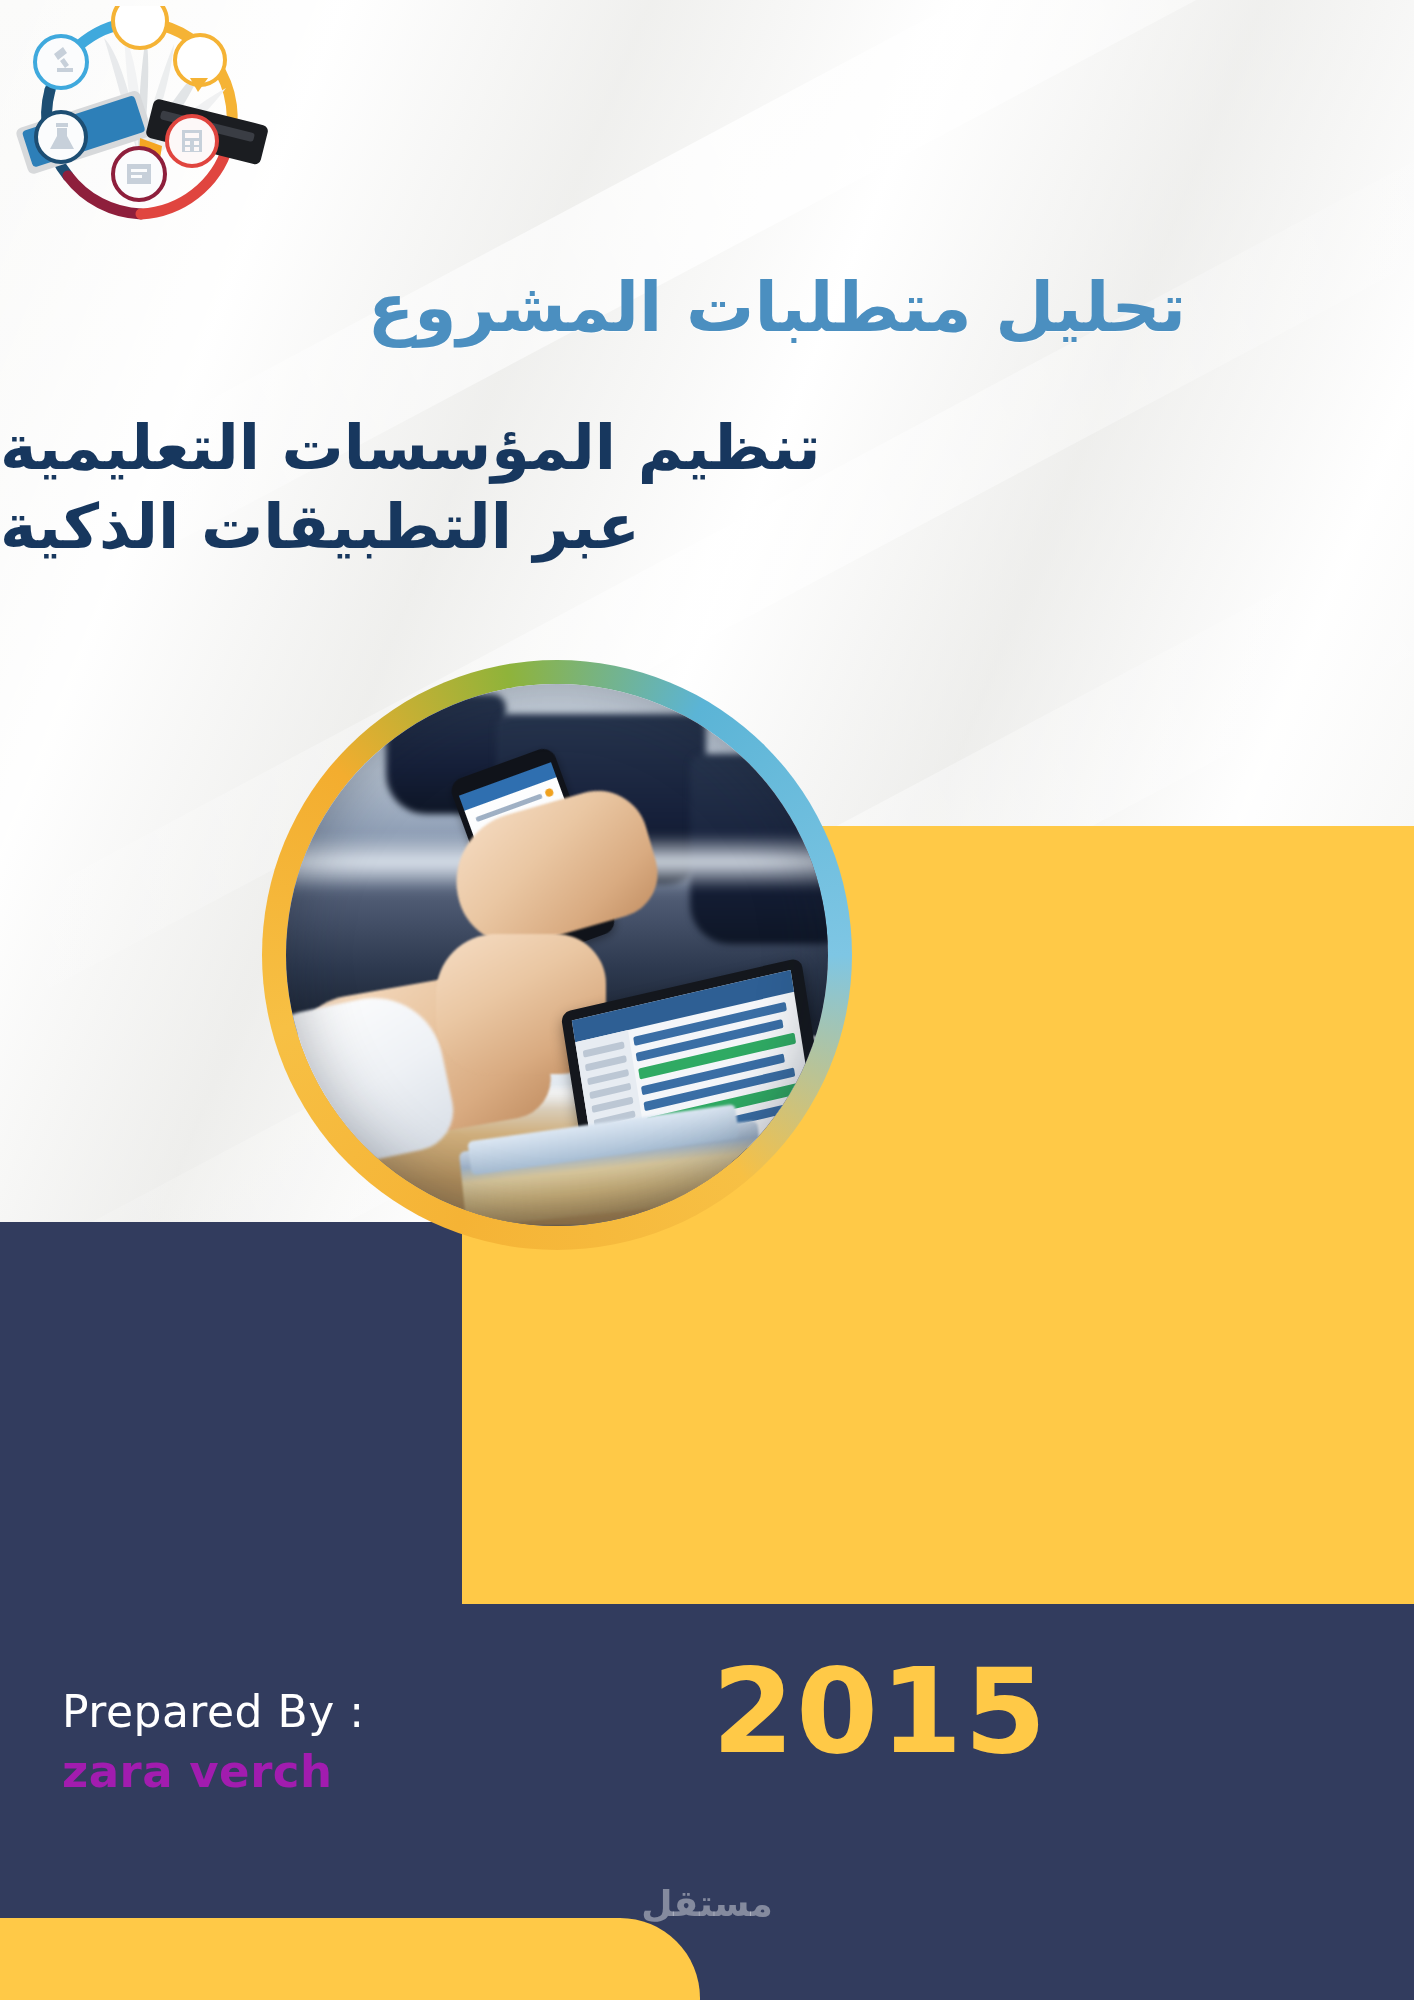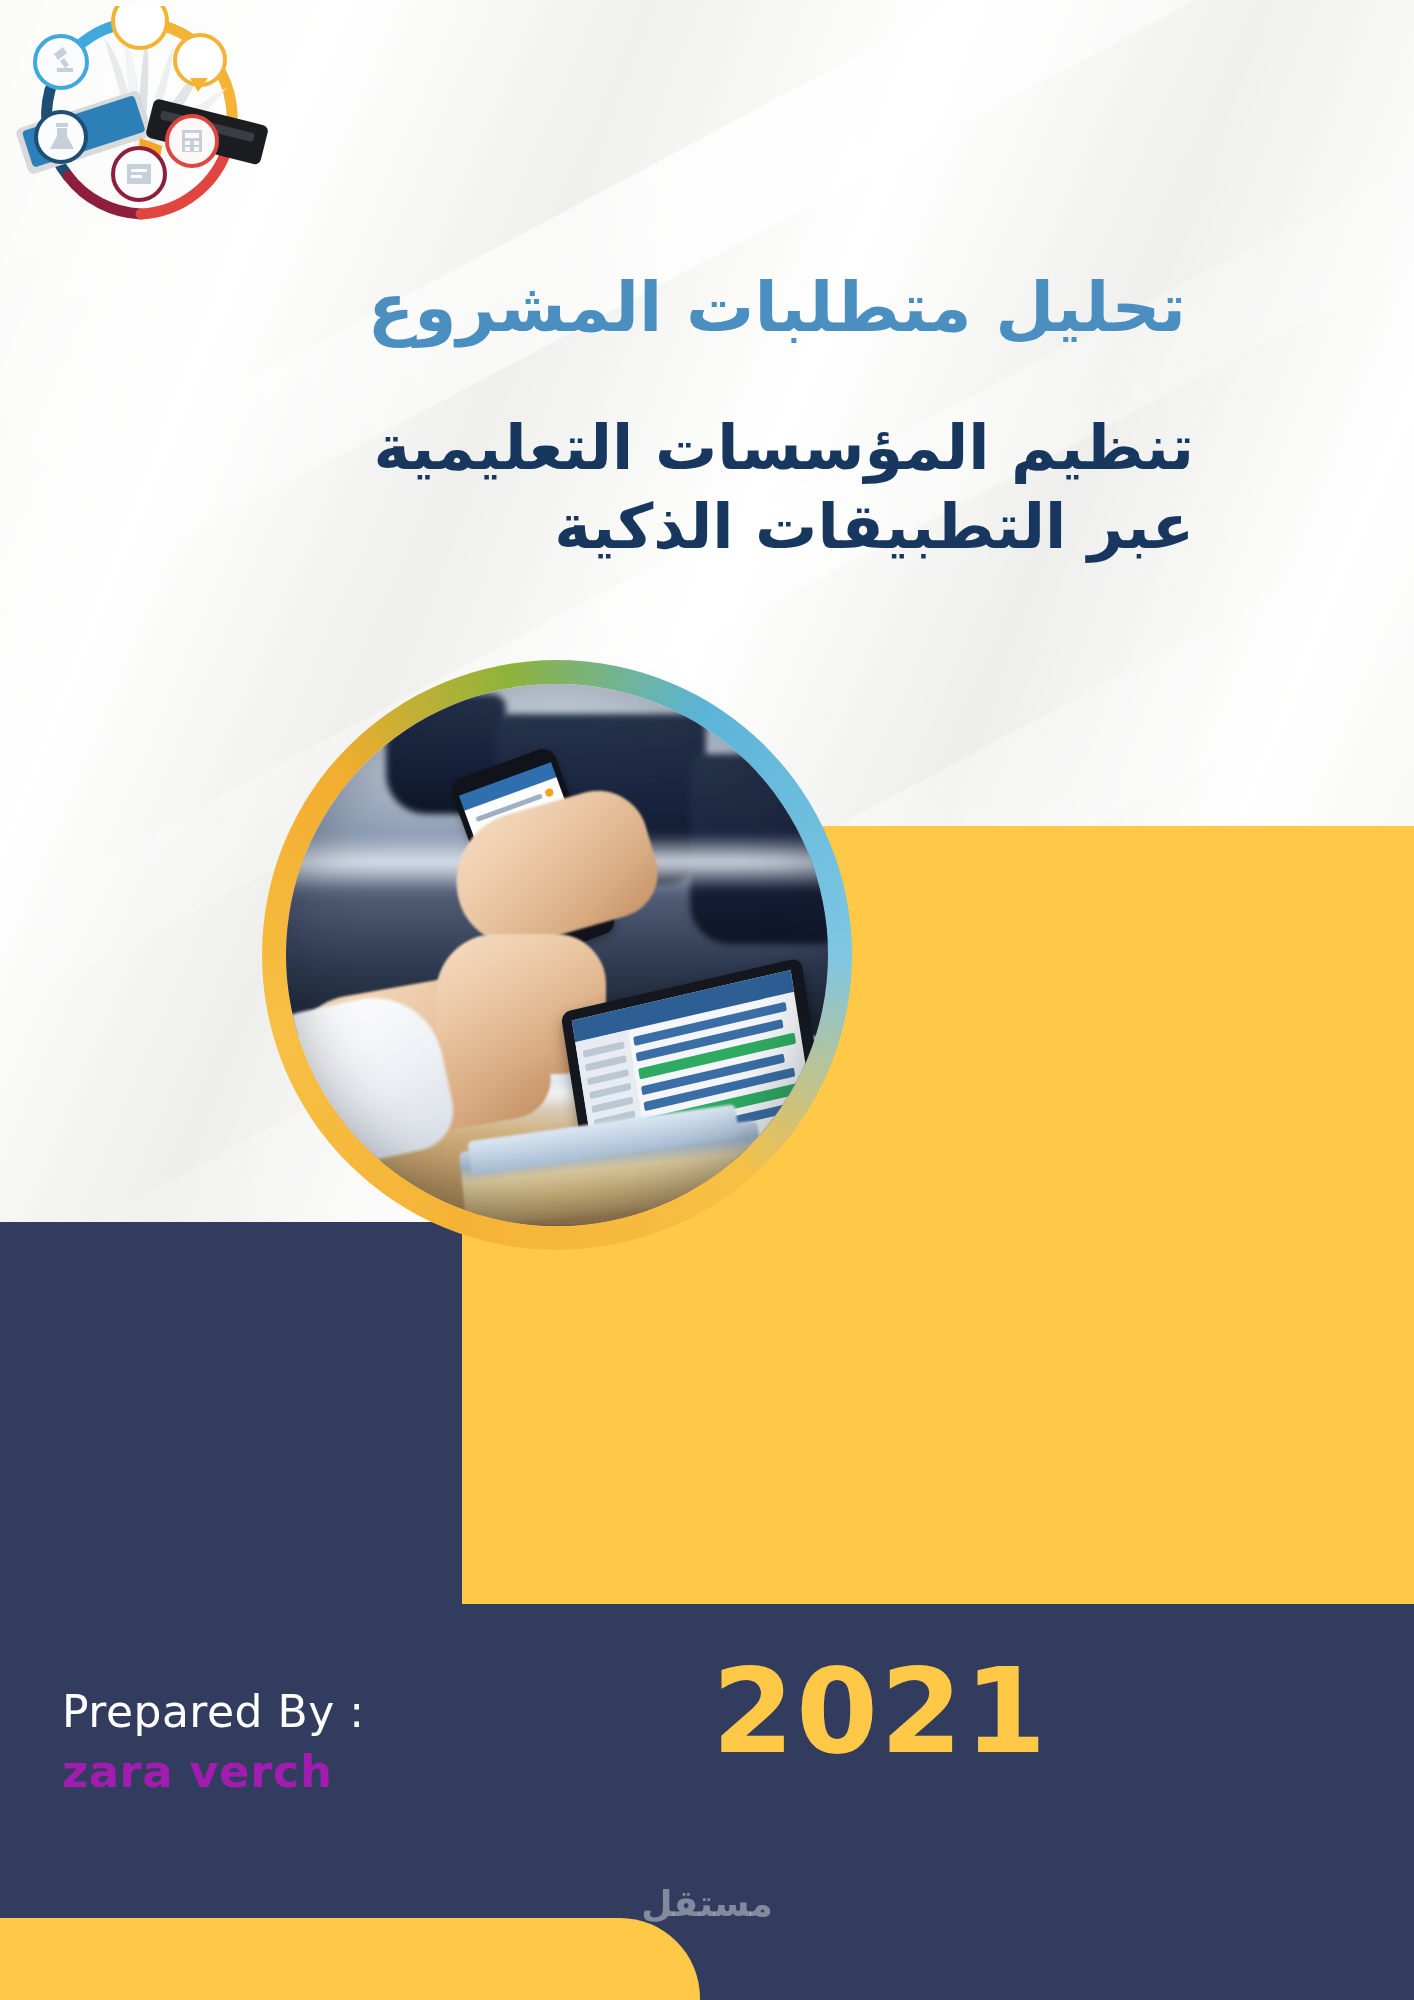--- a/index.html
+++ b/index.html
@@ -71,22 +71,22 @@
     font-weight:bold;
     font-size:68px;
     line-height:1.18;
     color:#4b8fc0;
     letter-spacing:0px;
     margin:0;
     padding:0 30px 0 4px;
     text-shadow:0 1px 0 rgba(255,255,255,.6);
   }
   .subtitle-wrap{
-    position:absolute;left:8px;top:408px;width:1216px;
-    text-align:right;
+    position:absolute;left:0;top:408px;width:1216px;
+    text-align:left;
     direction:rtl;
   }
   .subtitle{
     font-family:"DejaVu Sans","Liberation Sans",sans-serif;
     font-weight:bold;
     font-size:62px;
     line-height:1.28;
     color:#17375e;
     margin:0;
     padding:0 30px 0 0;
@@ -405,19 +405,19 @@
         </div>
       <div class="ph ph-vign"></div>
     </div>
   </div>
 
   <div class="yellow-footer"></div>
 
   <div class="prepared">Prepared By :</div>
   <div class="author">zara verch</div>
 
-  <div class="year">2021</div>
+  <div class="year">2015</div>
 
   <div class="watermark">
     <p class="wm-ar">مستقل</p>
   </div>
 
 </div>
 
 </body></html>

